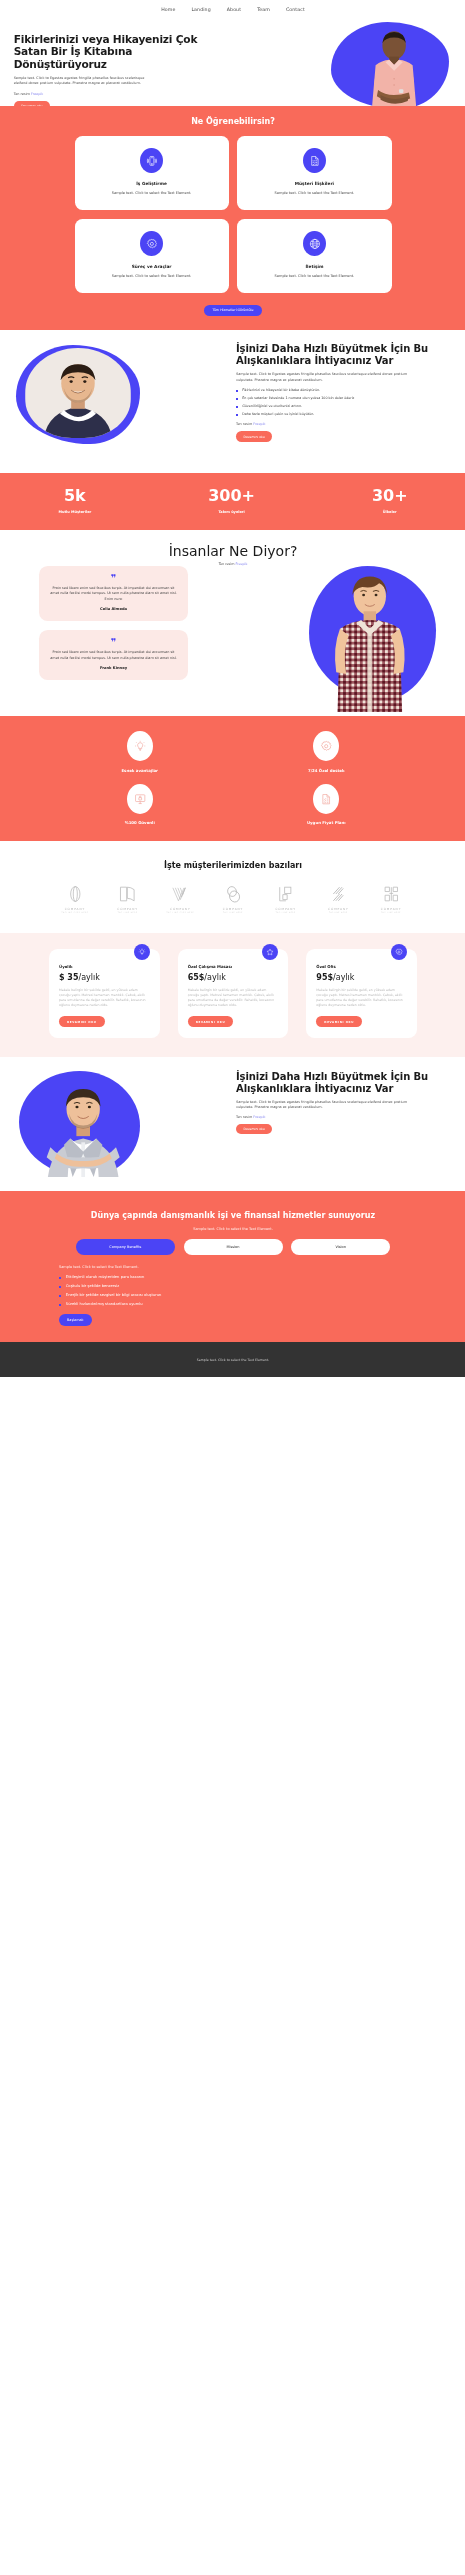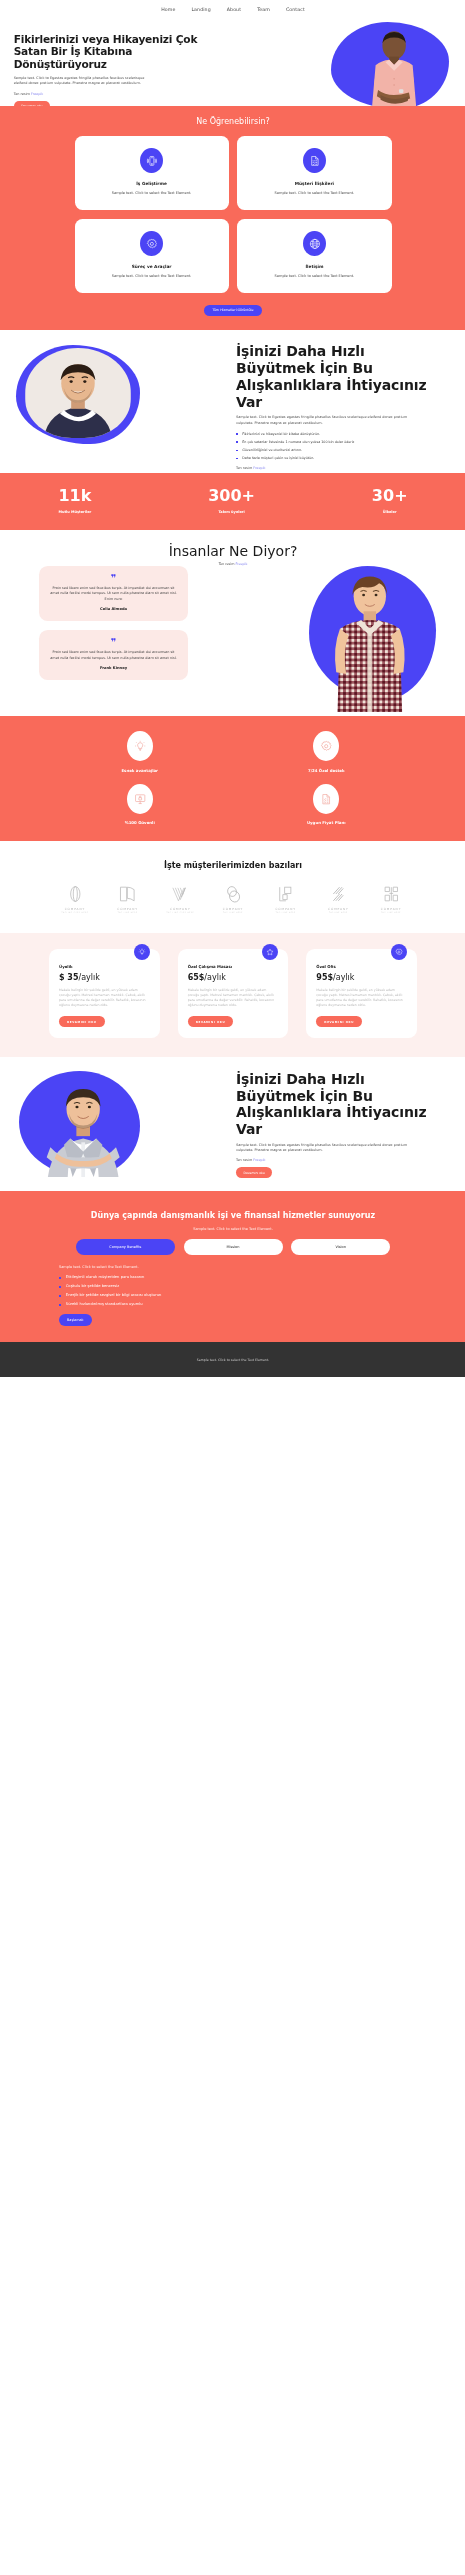--- a/index.html
+++ b/index.html
@@ -93,21 +93,21 @@
 
   
   .learn {
     background: #f96a5a;
     padding: 11.2px 0 13.7px;
     text-align: center;
   }
   .learn h2 {
     color: #ffffff;
     font-size: 8px;
-    font-weight: 400;
+    font-weight: 700;
     margin-bottom: 10px;
   }
   .card-grid {
     display: grid;
     grid-template-columns: 1fr 1fr;
     gap: 8.7px;
     width: 317px;
     margin: 0 auto;
   }
   .feature-card {
@@ -171,21 +171,21 @@
     width: 106px; height: 90px;
     border-radius: 50% 50% 44% 44%;
     overflow: hidden;
   }
   .habits-right {
     position: absolute;
     left: 236px; top: 13.7px;
     width: 205px;
   }
   .habits-right h2 {
-    font-size: 14px;
+    font-size: 10px;
     line-height: 1.2;
     font-weight: 700;
     color: #1b1b1b;
     letter-spacing: -0.1px;
   }
   .habits-right p.lead {
     margin-top: 5px;
     font-size: 3.4px;
     line-height: 1.55;
     color: #4c4c4c;
@@ -721,21 +721,21 @@
       </ul>
       <div class="credit">
         <span>Ten resim </span><a href="#">Freepik</a>
       </div>
       <button class="btn-coral">Devamını oku</button>
     </div>
   </section>
 
   <section class="stats">
     <div>
-      <div class="stat-num">11k</div>
+      <div class="stat-num">5k</div>
       <div class="stat-label">Mutlu Müşteriler</div>
     </div>
     <div>
       <div class="stat-num">300+</div>
       <div class="stat-label">Takım üyeleri</div>
     </div>
     <div>
       <div class="stat-num">30+</div>
       <div class="stat-label">Ülkeler</div>
     </div>

